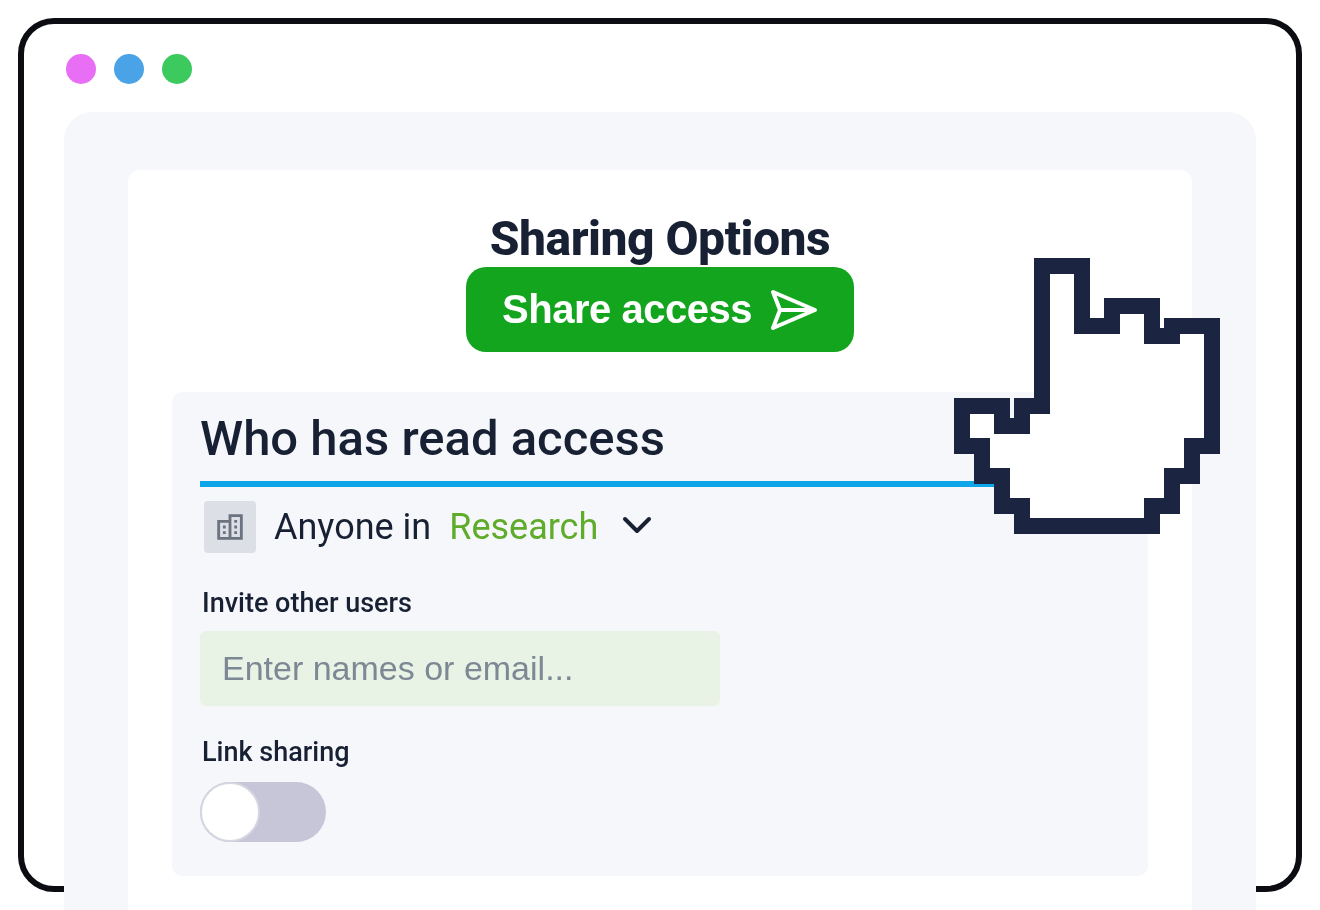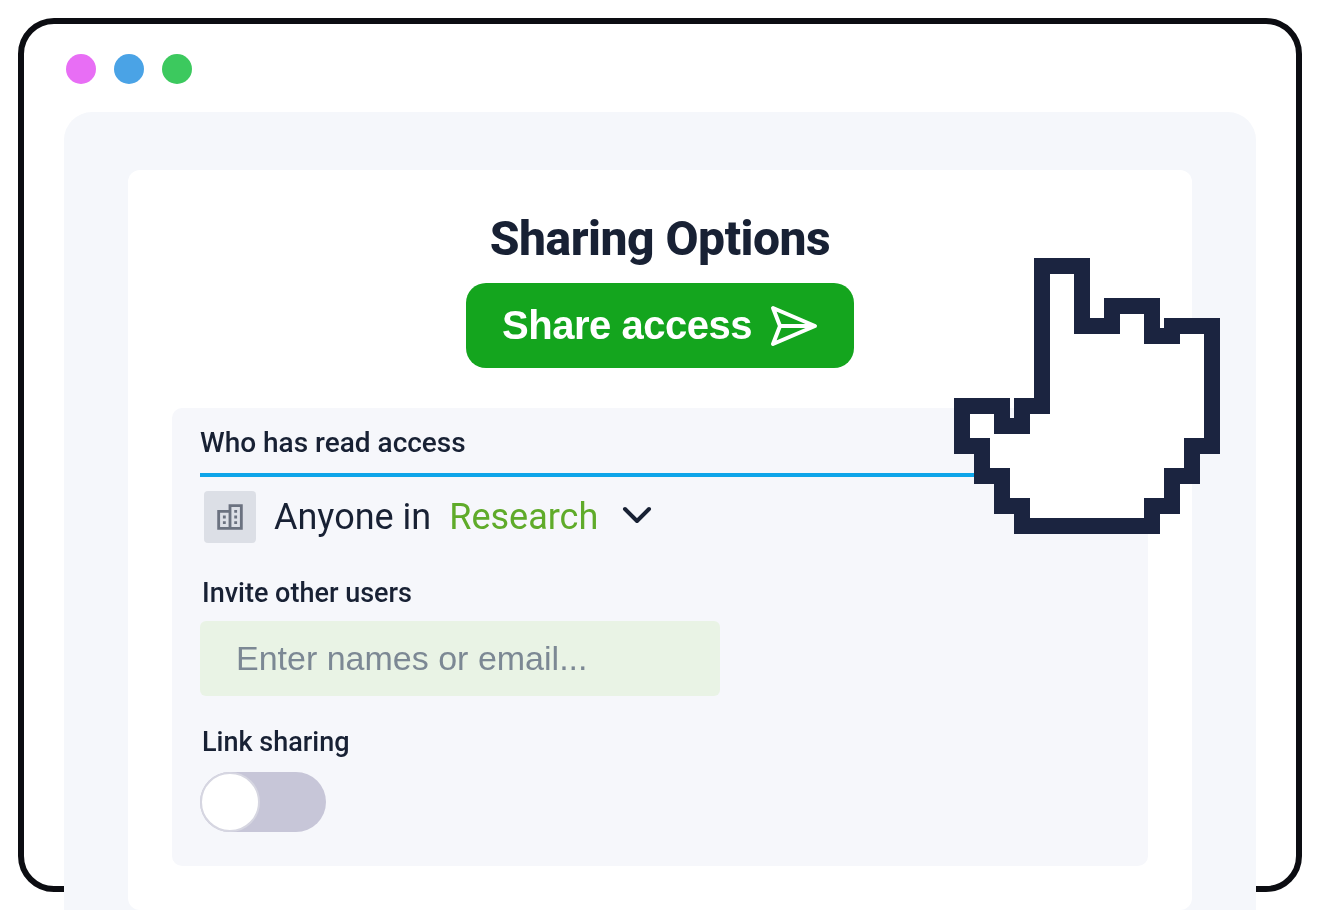--- a/index.html
+++ b/index.html
@@ -62,35 +62,34 @@
     gap: 18px;
     background: #14a51e;
     color: #ffffff;
     border: none;
     border-radius: 20px;
     padding: 20px 36px;
     font-size: 40px;
     font-weight: 700;
     cursor: pointer;
     letter-spacing: -0.5px;
-    margin-top: 16px;
   }
   .share-btn svg { display: block; }
 
   .section {
     background: #f6f7fb;
     border-radius: 10px;
     padding: 18px 28px 34px 28px;
   }
   .section-title {
-    font-size: 28px;
+    font-size: 49px;
     font-weight: 500;
     color: #182134;
     padding-bottom: 14px;
-    border-bottom: 4px solid #0ea5e9;
+    border-bottom: 6px solid #0ea5e9;
   }
   .access-row {
     display: flex;
     align-items: center;
     gap: 18px;
     padding: 14px 4px 28px 4px;
     flex-wrap: wrap;
   }
   .org-icon {
     width: 52px; height: 52px;
@@ -120,21 +119,21 @@
     color: #182134;
     font-weight: 500;
     margin: 6px 0 12px 2px;
   }
   .invite-input {
     width: 520px;
     max-width: 100%;
     background: #e9f3e5;
     border: none;
     border-radius: 6px;
-    padding: 18px 36px;
+    padding: 18px 22px;
     font-size: 34px;
     color: #64707d;
     outline: none;
   }
   .invite-input::placeholder { color: #7c8894; }
 
   .toggle-wrap { margin-top: 30px; }
   .toggle {
     position: relative;
     width: 126px;

